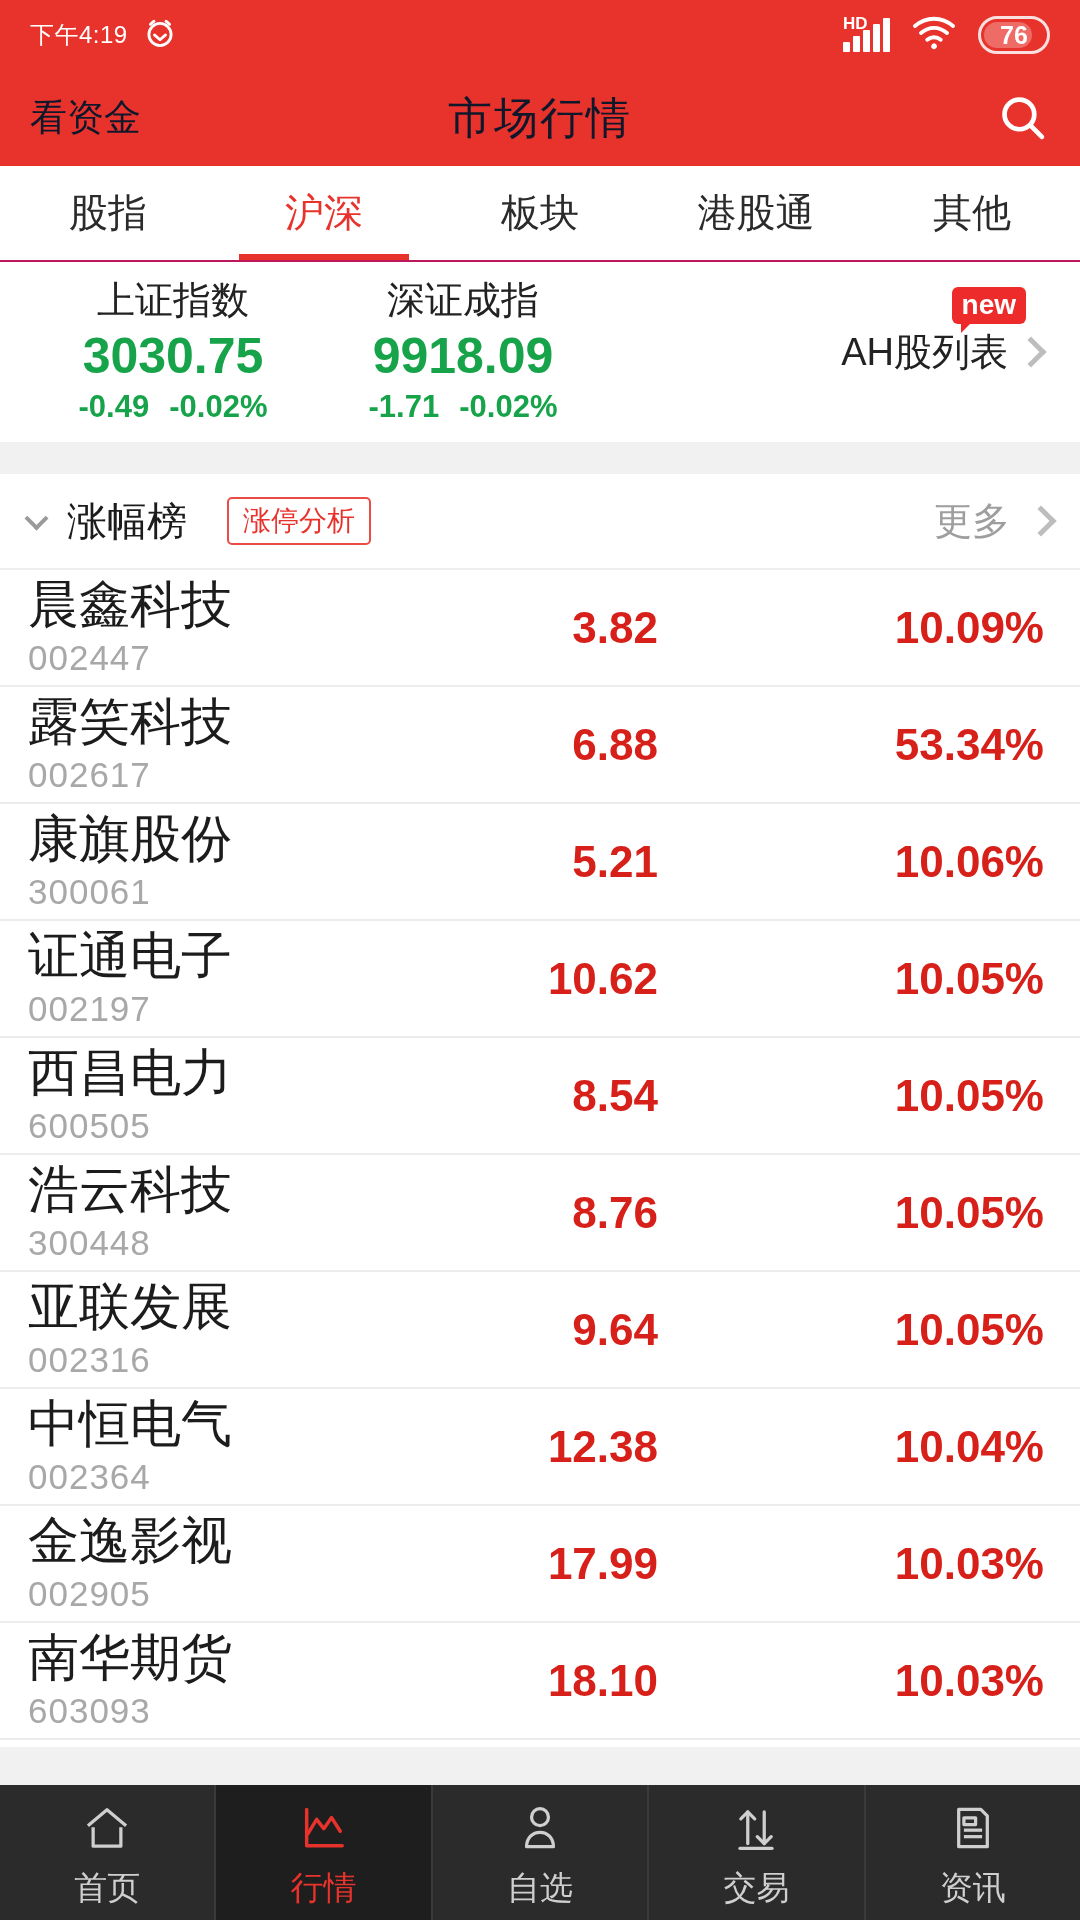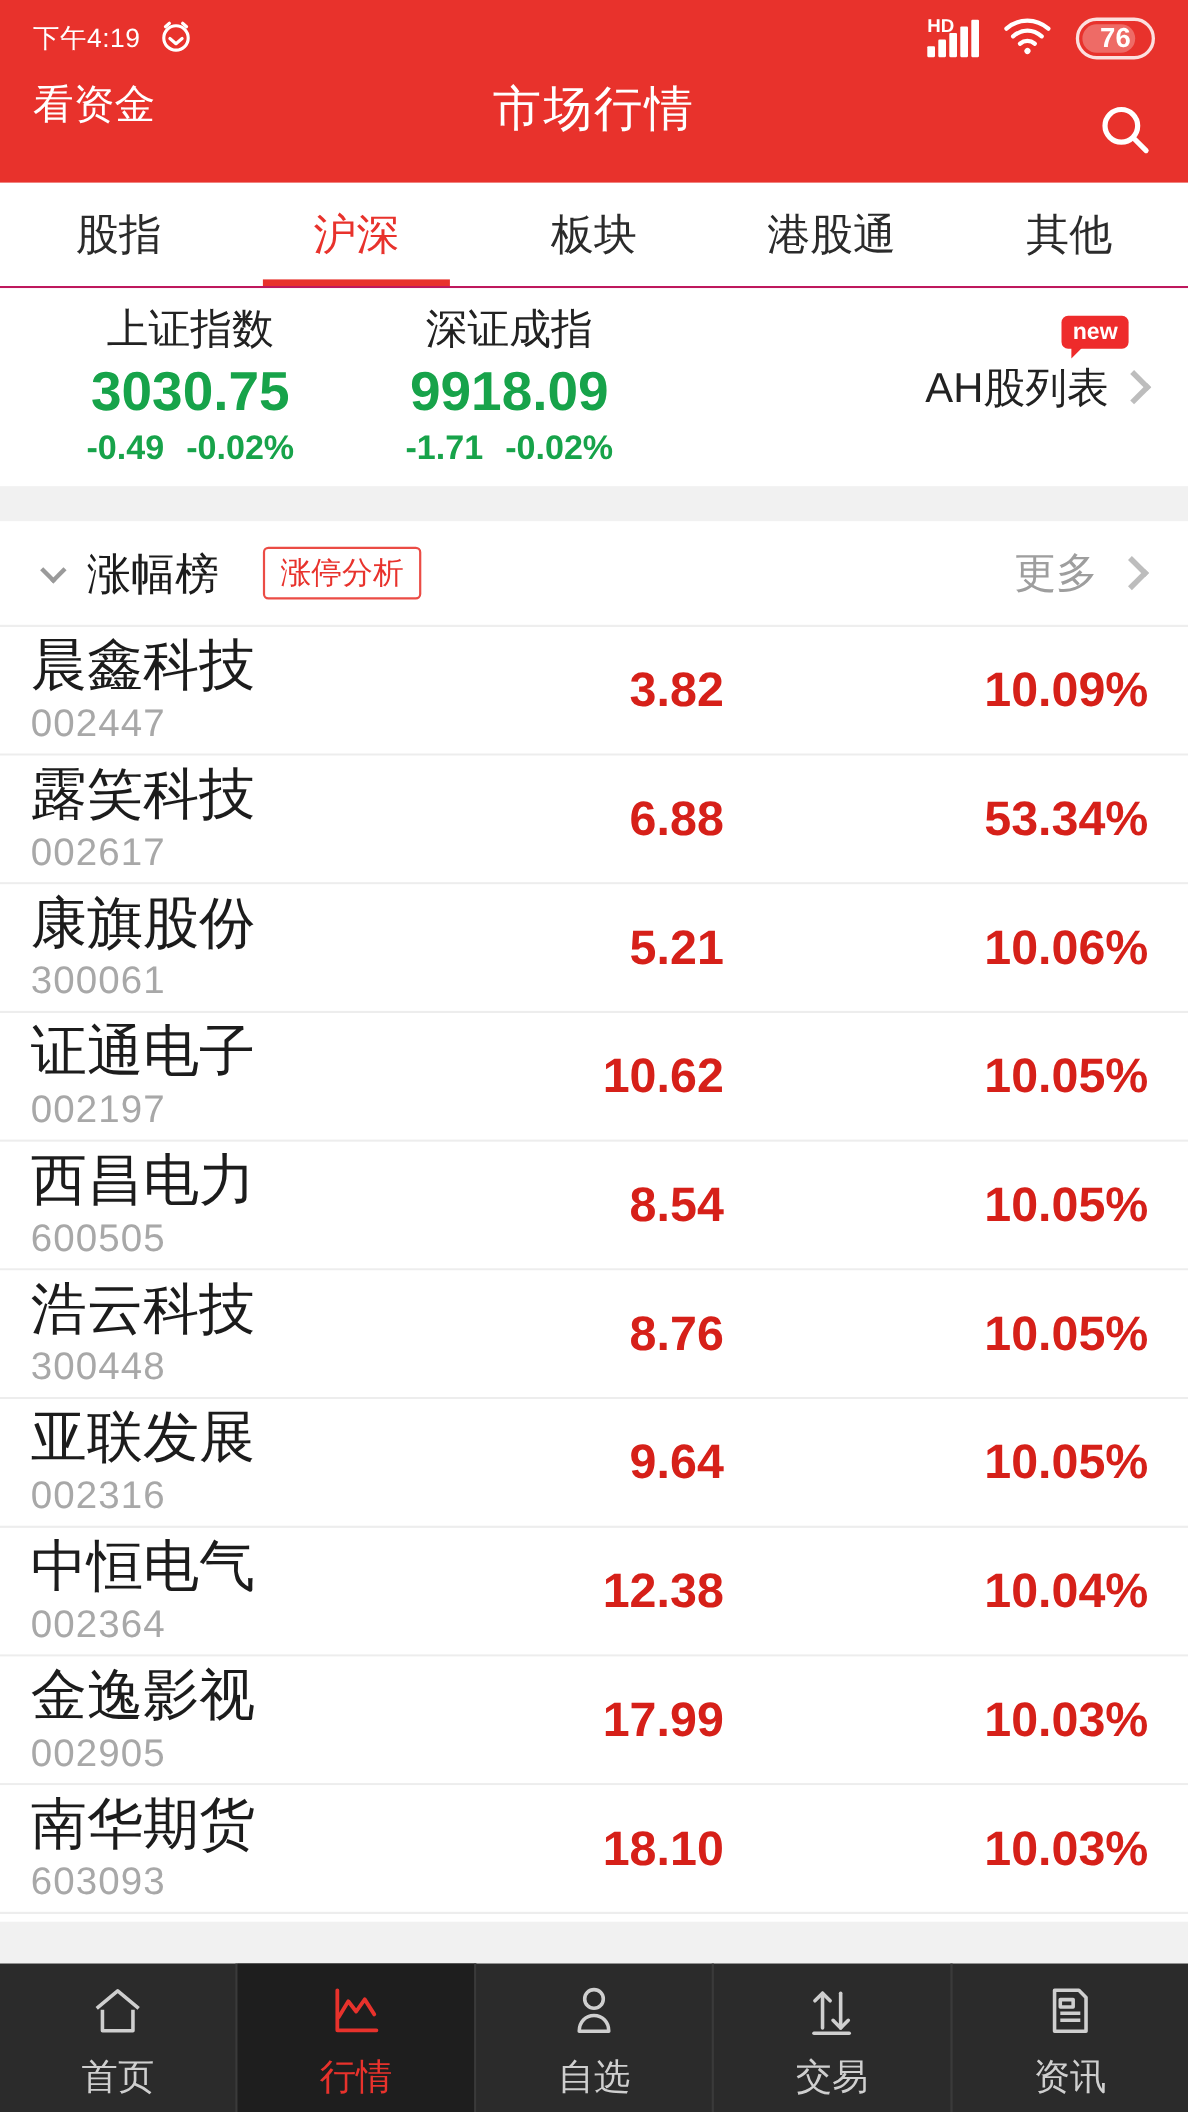--- a/index.html
+++ b/index.html
@@ -28,22 +28,22 @@
   .hd-sig .bar:first-child{ clip-path:polygon(0 100%,100% 0,100% 100%); }
   .batt {
     width:72px; height:38px; border:3px solid rgba(255,255,255,.85);
     border-radius:19px; position:relative; display:flex; align-items:center; justify-content:center;
   }
   .batt-fill { position:absolute; left:3px; top:3px; bottom:3px; width:48px; background:rgba(255,255,255,.28); border-radius:14px; }
   .batt-num { position:relative; font-size:25px; font-weight:bold; color:#ffffff; }
 
   
   .appbar {
-    height:96px; background:#E8322C; color:#ffffff;
-    display:flex; position:relative; padding:0 30px;
+    height:96px; background:#E8322C; color:#0f172a;
+    display:flex; align-items:center; position:relative; padding:0 30px;
     flex:0 0 auto;
   }
   .appbar-left { font-size:37px; }
   .appbar-title {
     position:absolute; left:0; right:0; text-align:center;
     font-size:44px; letter-spacing:2px; pointer-events:none;
   }
   .appbar-right { margin-left:auto; z-index:2; display:flex; align-items:center; }
 
   
@@ -71,35 +71,35 @@
   .idx-val { font-size:50px; font-weight:bold; line-height:1.25; margin-top:2px; }
   .idx-chg { font-size:31px; font-weight:bold; display:flex; justify-content:center; gap:20px; margin-top:2px; }
   .dn { color:#17A34A; }
   .ah {
     margin-left:auto; display:flex; align-items:center; gap:12px; position:relative;
     padding-right:10px;
   }
   .ah-text { font-size:38px; color:#222222; position:relative; }
   .new-badge {
     position:absolute; top:-40px; right:-18px;
-    background:#EE2B2B; color:#ffffff; font-size:21px; font-weight:bold;
+    background:#EE2B2B; color:#ffffff; font-size:28px; font-weight:bold;
     padding:4px 10px 5px; border-radius:6px; line-height:1;
   }
   .new-badge:after {
     content:""; position:absolute; left:9px; bottom:-9px;
     border-left:10px solid #EE2B2B; border-bottom:10px solid transparent;
   }
   .chev-r { width:22px; height:22px; border-right:5px solid #bdbdbd; border-top:5px solid #bdbdbd; transform:rotate(45deg); }
 
   
   .gap { height:32px; background:#F1F1F1; flex:0 0 auto; }
 
   
   .sechead {
-    height:96px; display:flex; align-items:center; padding:0 40px;
+    height:96px; display:flex; align-items:center; padding:0 28px;
     background:#ffffff; border-bottom:2px solid #eeeeee; flex:0 0 auto;
   }
   .chev-d { width:17px; height:17px; border-right:4px solid #9a9a9a; border-bottom:4px solid #9a9a9a; transform:rotate(45deg); margin-right:22px; margin-top:-6px; }
   .sec-title { font-size:40px; color:#1c1c1c; }
   .tagbtn {
     margin-left:40px; border:2px solid #EB4C45; color:#E8322C;
     font-size:28px; padding:8px 14px; border-radius:5px; line-height:1;
   }
   .more { margin-left:auto; display:flex; align-items:center; gap:20px; color:#9e9e9e; font-size:38px; }
 

